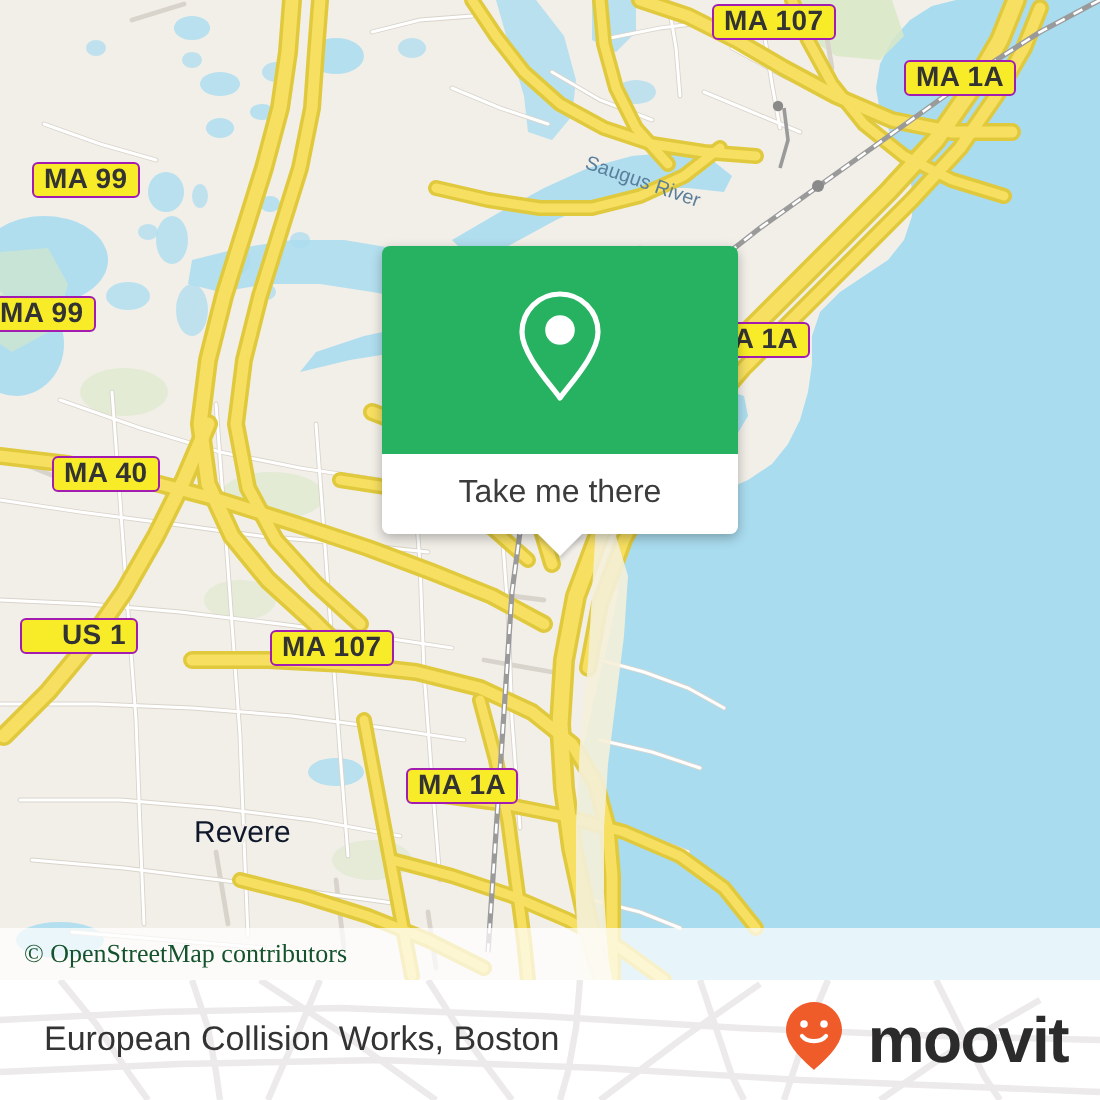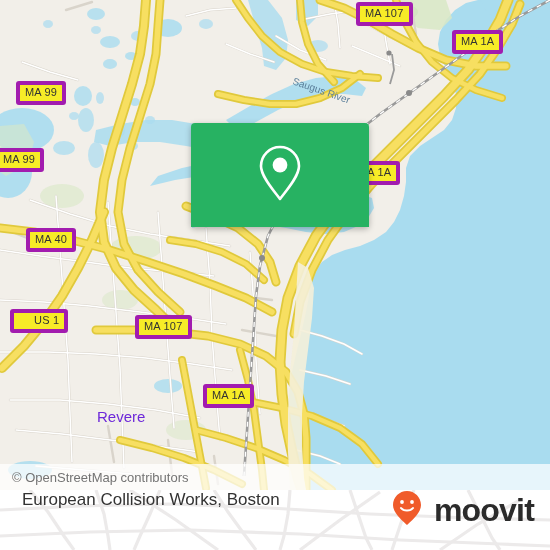--- a/index.html
+++ b/index.html
@@ -26,36 +26,36 @@
     height: 490px;
     overflow: hidden;
     background: #f2efe9;
   }
   #map svg { display: block; }
 
   
   .shield {
     position: absolute;
     background: #f7ec27;
-    border: 4px solid #a21caf;
+    border: 1px solid #a21caf;
     border-radius: 3px;
     color: #333333;
-    font-size: 11px;
-    font-weight: normal;
+    font-size: 14px;
+    font-weight: bold;
     font-family: "Liberation Sans", sans-serif;
     letter-spacing: .2px;
     padding: 2px 5px 3px 5px;
     line-height: 11px;
     white-space: nowrap;
     box-sizing: border-box;
   }
 
   .place-label {
     position: absolute;
-    color: #6d28d9;
+    color: #0f172a;
     font-size: 15px;
     font-family: "Liberation Sans", sans-serif;
     white-space: nowrap;
     text-shadow: -1.5px 0 #f2efe9, 1.5px 0 #f2efe9, 0 -1.5px #f2efe9, 0 1.5px #f2efe9,
                  -1px -1px #f2efe9, 1px 1px #f2efe9, -1px 1px #f2efe9, 1px -1px #f2efe9;
   }
 
   
   #attribution {
     position: absolute;
@@ -64,22 +64,22 @@
     width: 550px;
     height: 26px;
     background: rgba(255,255,255,0.72);
     display: flex;
     align-items: center;
     box-sizing: border-box;
     padding-left: 12px;
   }
   #attribution .attr-text {
     font-size: 13px;
-    color: #737373;
-    font-family: Liberation Sans, sans-serif;
+    color: #14532d;
+    font-family: Liberation Serif, serif;
   }
 
   
   #popup {
     position: absolute;
     left: 191px;
     top: 123px;
     width: 178px;
     border-radius: 4px;
     box-shadow: 0 2px 6px rgba(0,0,0,0.28);
@@ -134,21 +134,21 @@
     position: absolute;
     left: 0; top: 0;
     width: 550px; height: 60px;
     opacity: 1;
   }
   #footer-inner {
     position: relative;
     width: 550px;
     height: 60px;
     display: flex;
-    align-items: flex-start;
+    align-items: center;
     justify-content: space-between;
     box-sizing: border-box;
     padding: 0 16px 0 22px;
   }
   #footer-title {
     font-size: 17px;
     color: #333333;
     font-family: "Liberation Sans", sans-serif;
     white-space: nowrap;
   }
@@ -435,20 +435,24 @@
 
   <div id="popup">
     <div id="popup-green">
       <span>
         <svg width="46" height="58" viewBox="0 0 46 58" xmlns="http://www.w3.org/2000/svg">
           <path d="M23,3 C12.5,3 4,11.5 4,22 C4,33 18,48 23,55 C28,48 42,33 42,22 C42,11.5 33.5,3 23,3 Z" fill="none" stroke="#ffffff" stroke-width="2.6" stroke-linejoin="round"></path>
           <circle cx="23" cy="21" r="7.4" fill="#ffffff"></circle>
         </svg>
       </span>
     </div>
+    <div id="popup-footer">
+      <span class="cta">Take me there</span>
+      <span id="popup-tail"></span>
+    </div>
   </div>
 
   <div id="footer">
     <svg id="footer-watermark" viewBox="0 0 550 60" xmlns="http://www.w3.org/2000/svg">
       <g stroke="#eceaea" stroke-width="3.2" fill="none">
         <path d="M0,20 L80,16 L170,14 L270,18 L370,24 L470,28 L550,30"></path>
         <path d="M0,46 L90,42 L190,40 L300,44 L400,50 L500,54 L550,56"></path>
         <path d="M30,0 L48,22 L64,46 L74,60"></path>
         <path d="M96,0 L104,24 L108,46 L110,60"></path>
         <path d="M160,0 L150,24 L140,46 L134,60"></path>

